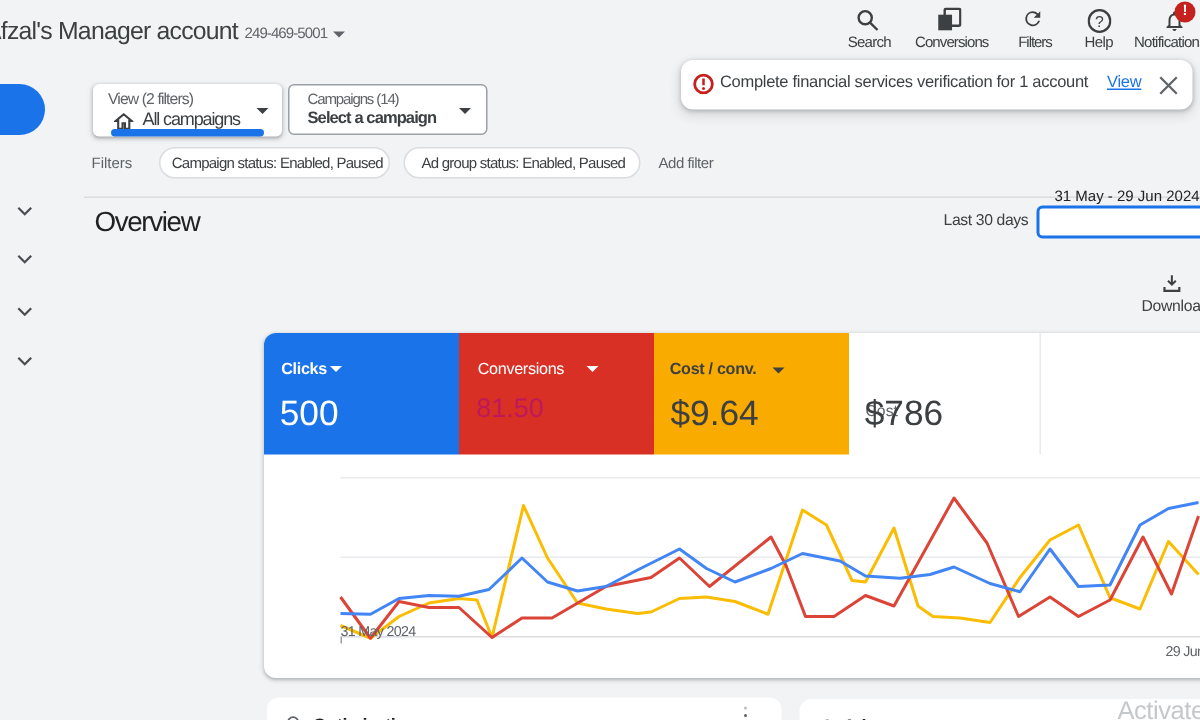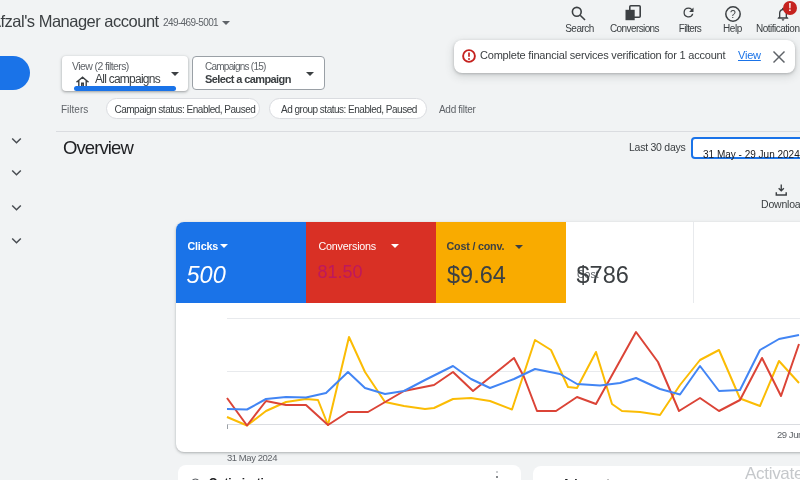--- a/index.html
+++ b/index.html
@@ -77,21 +77,21 @@
 <div class="abs" style="left:76px;top:73.5px;">
   <svg width="13" height="12" viewBox="0 0 13 12">
       <path d="M6.5 1.2L1.2 5.6h1.6v5.2h2.9V7.2h1.6v3.6h2.9V5.6h1.6z" fill="none" stroke="#3c4043" stroke-width="1.4"></path>
     </svg>
 </div>
 <div class="abs" style="left:95px;top:71.5px;font-size:12px;color:#3c4043;letter-spacing:-0.75px;">All campaigns</div>
 <div class="abs" style="left:170.5px;top:71.5px;width:0;height:0;border-left:4.7px solid transparent;border-right:4.7px solid transparent;border-top:4.5px solid #3c4043;"></div>
 <div class="abs" style="left:73.5px;top:86px;width:102px;height:4.5px;background:#1a73e8;border-radius:2.5px;"></div>
 
 <div class="abs" style="left:192px;top:56px;width:133px;height:33.5px;background:#fff;border:1px solid #9aa0a6;border-radius:4px;"></div>
-<div class="abs" style="left:205px;top:60.5px;font-size:10px;color:#5f6368;letter-spacing:-0.75px;">Campaigns (15)</div>
+<div class="abs" style="left:205px;top:60.5px;font-size:10px;color:#5f6368;letter-spacing:-0.75px;">Campaigns (14)</div>
 <div class="abs" style="left:205px;top:72.5px;font-size:11px;font-weight:bold;color:#3c4043;letter-spacing:-0.6px;">Select a campaign</div>
 <div class="abs" style="left:306px;top:71.5px;width:0;height:0;border-left:4.7px solid transparent;border-right:4.7px solid transparent;border-top:4.5px solid #3c4043;"></div>
 
 <div class="abs" style="left:61px;top:104px;font-size:10px;color:#5f6368;">Filters</div>
 <div class="abs" style="left:106px;top:98px;width:154px;height:21px;background:#fff;border:1px solid #dadce0;border-radius:11px;"></div>
 <div class="abs" style="left:114.5px;top:104px;font-size:10px;color:#3c4043;letter-spacing:-0.5px;">Campaign status: Enabled, Paused</div>
 <div class="abs" style="left:269px;top:98px;width:157.5px;height:21px;background:#fff;border:1px solid #dadce0;border-radius:11px;"></div>
 <div class="abs" style="left:281px;top:104px;font-size:10px;color:#3c4043;letter-spacing:-0.5px;">Ad group status: Enabled, Paused</div>
 <div class="abs" style="left:439px;top:104px;font-size:10px;color:#5f6368;letter-spacing:-0.3px;">Add filter</div>
 
@@ -101,40 +101,40 @@
   <polyline points="1.2,3.5 5.5,7.8 9.8,3.5" fill="none" stroke="#494d52" stroke-width="1.5"></polyline>
   <polyline points="1.2,35.5 5.5,39.8 9.8,35.5" fill="none" stroke="#494d52" stroke-width="1.5"></polyline>
   <polyline points="1.2,70.5 5.5,74.8 9.8,70.5" fill="none" stroke="#494d52" stroke-width="1.5"></polyline>
   <polyline points="1.2,103.5 5.5,107.8 9.8,103.5" fill="none" stroke="#494d52" stroke-width="1.5"></polyline>
 </svg>
 
 <div class="abs" style="left:63px;top:137px;font-size:18.5px;color:#202124;letter-spacing:-0.9px;">Overview</div>
 
 <div class="abs" style="left:629px;top:141px;font-size:10.5px;color:#3c4043;letter-spacing:-0.25px;">Last 30 days</div>
 <div class="abs" style="left:691px;top:137px;width:120px;height:22px;background:#fff;border:2px solid #1a73e8;border-radius:4px;"></div>
-<div class="abs" style="left:703px;top:149px;font-size:10px;color:#202124;text-align:center;">31 May - 29 Jun 2024</div>
+<div class="abs" style="left:703px;top:126px;font-size:10px;color:#202124;text-align:center;">31 May - 29 Jun 2024</div>
 
 <div class="abs" style="left:775px;top:181.5px;">
   <svg width="12.5" height="11.5" viewBox="0 0 24 22">
       <path d="M12 1v12M7 8l5 5 5-5" fill="none" stroke="#3c4043" stroke-width="2.6"></path>
       <path d="M2.5 16v5h19v-5" fill="none" stroke="#3c4043" stroke-width="2.8"></path>
     </svg>
 </div>
 <div class="abs" style="left:761px;top:198px;font-size:10.5px;color:#3c4043;letter-spacing:-0.2px;">Download...</div>
 
 <div class="abs" style="left:176px;top:222px;width:700px;height:230px;background:#fff;border-radius:8px;box-shadow:0 1px 2px rgba(60,64,67,.25),0 1px 3px 1px rgba(60,64,67,.1);"></div>
 
 <div class="abs" style="left:176px;top:222px;width:130px;height:81px;background:#1a73e8;border-radius:8px 0 0 0;"></div>
 <div class="abs" style="left:306px;top:222px;width:130px;height:81px;background:#d93025;"></div>
 <div class="abs" style="left:436px;top:222px;width:130px;height:81px;background:#f9ab00;"></div>
 <div class="abs" style="left:693px;top:222px;width:1px;height:81px;background:#e8eaed;"></div>
 
 <div class="abs" style="left:187.5px;top:239.5px;font-size:10.75px;color:#fff;font-weight:bold;letter-spacing:-0.2px;">Clicks</div>
 <div class="abs" style="left:220px;top:244px;width:0;height:0;border-left:4.5px solid transparent;border-right:4.5px solid transparent;border-top:4px solid #fff;"></div>
-<div class="abs" style="left:186.5px;top:261.5px;font-size:23.5px;color:#fff;font-style:italic;">500</div>
+<div class="abs" style="left:186.5px;top:261.5px;font-size:23.5px;color:#fff;">500</div>
 
 <div class="abs" style="left:318.5px;top:239.5px;font-size:10.75px;color:#fff;font-weight:normal;letter-spacing:-0.2px;">Conversions</div>
 <div class="abs" style="left:391px;top:244px;width:0;height:0;border-left:4.5px solid transparent;border-right:4.5px solid transparent;border-top:4px solid #fff;"></div>
 <div class="abs" style="left:317.5px;top:261.5px;font-size:18px;color:#be185d;">81.50</div>
 
 <div class="abs" style="left:446.5px;top:239.5px;font-size:10.75px;color:#3c4043;font-weight:bold;letter-spacing:-0.2px;">Cost / conv.</div>
 <div class="abs" style="left:514.5px;top:244.5px;width:0;height:0;border-left:4.5px solid transparent;border-right:4.5px solid transparent;border-top:4px solid #3c4043;"></div>
 <div class="abs" style="left:447px;top:261.5px;font-size:23.5px;color:#3c4043;">$9.64</div>
 
 <div class="abs" style="left:577px;top:239.5px;font-size:10.5px;color:#5f6368;margin-top:28px;">Cost</div>
@@ -142,21 +142,21 @@
 
 <svg class="abs" style="left:176px;top:222px;" width="624" height="230" viewBox="176 222 624 230">
   <line x1="227" y1="318.5" x2="800" y2="318.5" stroke="#e8eaed" stroke-width="1"></line>
   <line x1="227" y1="371.5" x2="800" y2="371.5" stroke="#e8eaed" stroke-width="1"></line>
   <line x1="227" y1="424.5" x2="800" y2="424.5" stroke="#dadce0" stroke-width="1"></line>
   <line x1="227.5" y1="424.5" x2="227.5" y2="429" stroke="#9aa0a6" stroke-width="1"></line>
   <polyline fill="none" stroke="#fbbc04" stroke-width="2" stroke-linejoin="round" points="227,417 247,425.5 266,411 286,402 306,399 318,400 328,425 349,337 365,372 385,402 404,406 425,409 434,408 453,399 471,398 490,401 512,409.5 535,340 551,350 568,387 577,388 596,352 612,404 622,411 640,412 660,415 680,385 700,360 719,350 740,398.5 760,406 779,361 799,383"></polyline>
   <polyline fill="none" stroke="#db4437" stroke-width="2" stroke-linejoin="round" points="227,398 247,425.5 266,401 286,405 306,405 328,425 348,412 368,412 404,391 434,385 453,372 473,391 514,358 524,377 537,411 556,411 577,397 596,404 636,332 658,362 679,411 700,398 719,411 740,400 762,358 781,396 799,344"></polyline>
   <polyline fill="none" stroke="#4285f4" stroke-width="2" stroke-linejoin="round" points="227,409 247,409.5 266,399 286,397 306,397.5 326,393 348,372 365,388 385,394 404,391 425,380 453,366 471,379 490,388 514,379 535,369 560,374 577,384 600,385.5 620,383 636,378 660,389 680,394.5 700,366 719,391 740,390 760,350 779,339 799,335"></polyline>
 </svg>
-<div class="abs" style="left:227px;top:452px;font-size:9.5px;color:#5f6368;letter-spacing:-0.45px;">31 May 2024</div>
+<div class="abs" style="left:227px;top:416px;font-size:9.5px;color:#5f6368;letter-spacing:-0.45px;">31 May 2024</div>
 <div class="abs" style="left:777px;top:428.5px;font-size:9.5px;color:#5f6368;letter-spacing:-0.45px;">29 Jun 2024</div>
 
 <div class="abs" style="left:178px;top:464.5px;width:343px;height:16px;background:#fff;border-radius:8px 8px 0 0;"></div>
 <div class="abs" style="left:533px;top:465.5px;width:267px;height:15px;background:#fff;border-radius:8px 0 0 0;"></div>
 <div class="abs" style="left:191px;top:475px;">
   <svg width="11" height="11" viewBox="0 0 15 15">
       <circle cx="6" cy="6" r="4.6" fill="none" stroke="#5f6368" stroke-width="1.6"></circle>
       <line x1="9.5" y1="9.5" x2="14" y2="14" stroke="#5f6368" stroke-width="1.6"></line>
     </svg>
 </div>

